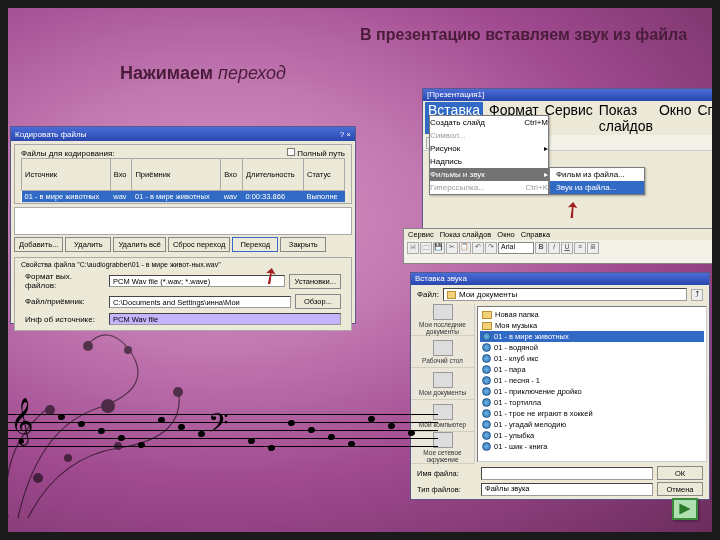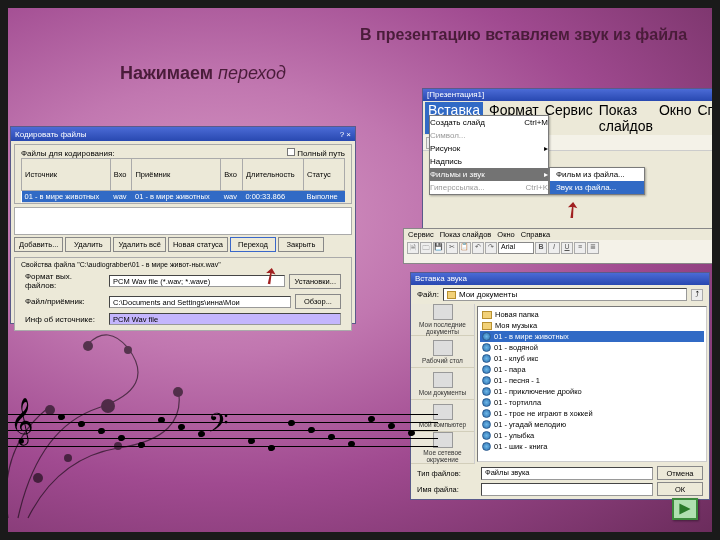--- a/index.html
+++ b/index.html
@@ -253,21 +253,21 @@
           <td>Выполне</td>
         </tr>
       </tbody>
         </table>
     </div>
     <div class="spacer"></div>
     <div class="btnrow">
       <div class="btn">Добавить...</div>
       <div class="btn">Удалить</div>
       <div class="btn">Удалить всё</div>
-      <div class="btn">Новая статуса</div>
+      <div class="btn">Сброс переход</div>
       <div class="btn def">Переход</div>
       <div class="btn">Закрыть</div>
     </div>
     <div class="sect">
       <div style="font-size:7px;margin-bottom:2px">Свойства файла "C:\audiograbber\01 - в мире живот-ных.wav"</div>
       <div class="frow">
         <label>Формат вых. файлов:</label>
         <div class="field">PCM Wav file (*.wav; *.wave)</div>
         <div class="btn">Установки...</div>
       </div>
@@ -443,28 +443,28 @@
             <span>01 - улыбка</span>
           </div>
           <div class="fitem audio">
             <span class="ico"></span>
             <span>01 - шик - книга</span>
           </div>
         </div>
     </div>
     <div class="bottom">
       <div class="brow">
+        <label>Имя файла:</label>
+        <div class="field"></div>
+        <div class="dbtn">ОК</div>
+      </div>
+      <div class="brow">
         <label>Тип файлов:</label>
         <div class="field">Файлы звука</div>
         <div class="dbtn">Отмена</div>
-      </div>
-      <div class="brow">
-        <label>Имя файла:</label>
-        <div class="field"></div>
-        <div class="dbtn">ОК</div>
       </div>
     </div>
   </div>
 
   <svg class="deco-swirl" viewBox="0 0 280 240">
     <g fill="none" stroke="#000" stroke-width="1.2">
       <path d="M40 230 Q60 140 120 120 Q180 100 150 60 Q130 36 110 56"></path>
       <path d="M50 230 Q80 170 140 160 Q210 150 200 100"></path>
       <path d="M30 230 Q20 160 70 120"></path>
     </g>

